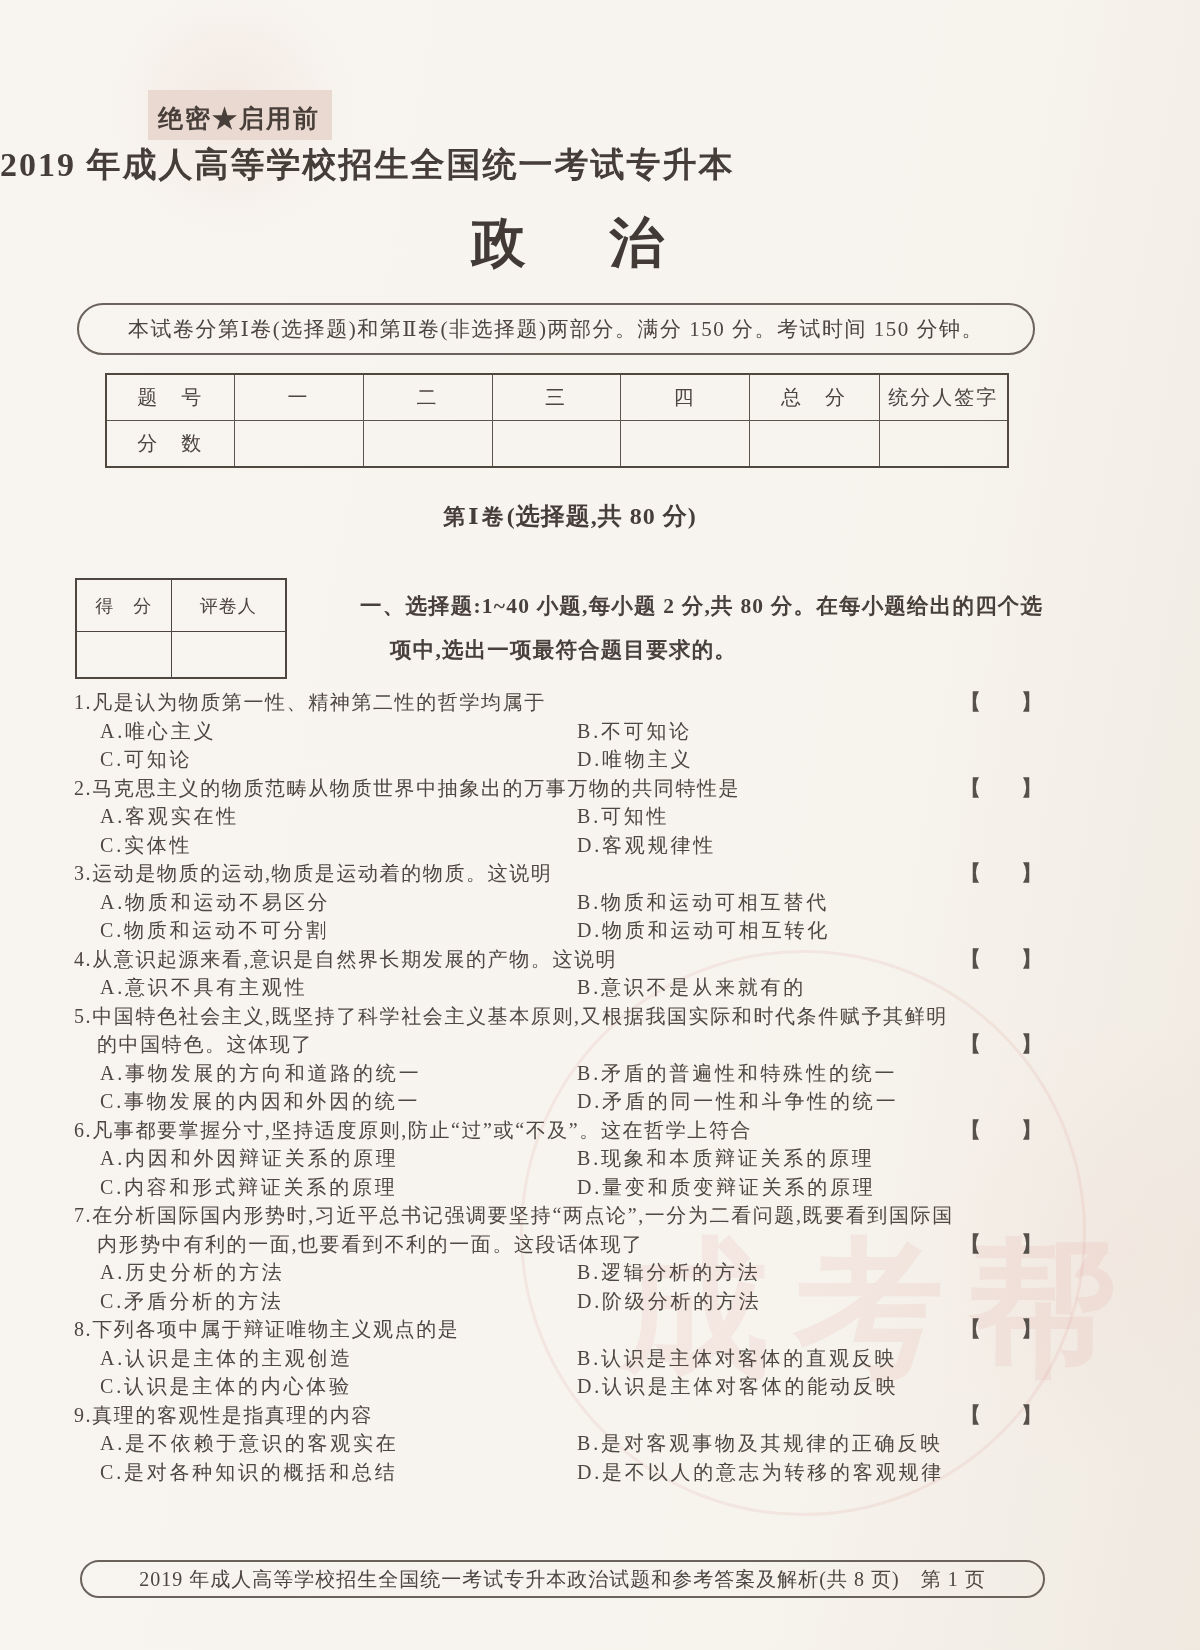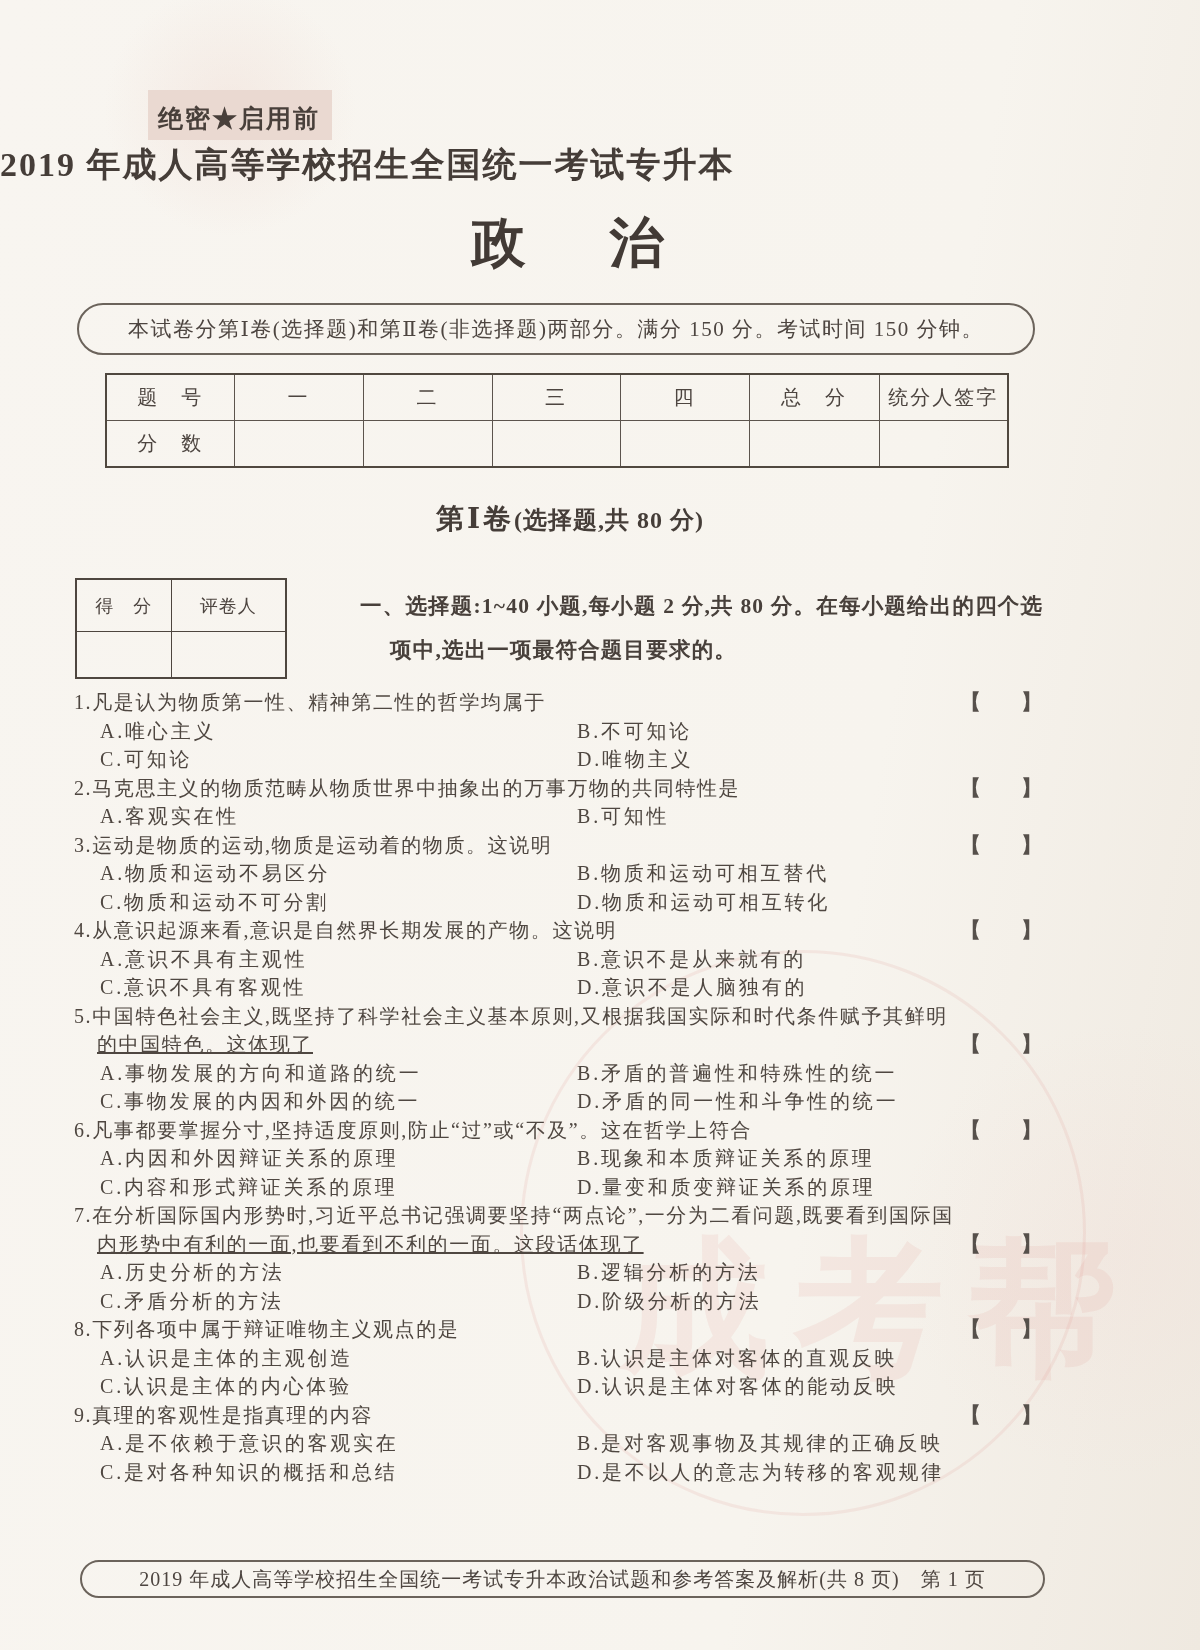--- a/index.html
+++ b/index.html
@@ -44,40 +44,40 @@
     position:absolute;left:105px;top:373px;width:902px;border-collapse:collapse;table-layout:fixed;
   }
   table.score td{
     border:1.5px solid #5c544d;height:43px;text-align:center;vertical-align:middle;
     font-size:20px;letter-spacing:2px;color:#4d4540;
   }
   table.score{border:2.5px solid #50483f;padding-left:16px;}
   .sec-heading{
     position:absolute;left:0;top:500px;width:1140px;text-align:center;color:#453d38;white-space:nowrap;
   }
-  .sec-heading .main{font-size:28px;font-weight:bold;letter-spacing:3px;}
+  .sec-heading .main{font-size:22px;font-weight:bold;letter-spacing:3px;}
   .sec-heading .sub{font-size:24px;font-weight:bold;letter-spacing:1px;}
   table.grader{
     position:absolute;left:75px;top:578px;width:210px;border-collapse:collapse;table-layout:fixed;
     border:2px solid #4e463f;
   }
   table.grader td{border:1.5px solid #4e463f;text-align:center;vertical-align:middle;font-size:18px;color:#4d4540;letter-spacing:1px;}
   table.grader tr:first-child td{height:49px;}
   table.grader tr:last-child td{height:43px;}
   .instruction{
     position:absolute;left:328px;top:584px;width:720px;
     font-size:21.5px;font-weight:bold;line-height:44px;letter-spacing:1.2px;color:#48403b;margin-left:32px;
   }
   .instruction .line{white-space:nowrap;}
   .instruction .line.indent{padding-left:30px;}
   .questions{
     position:absolute;left:74px;top:688px;width:970px;font-size:20px;color:#4f4741;
   }
   .q-line{position:relative;height:28.5px;line-height:28.5px;white-space:nowrap;letter-spacing:1.6px;}
-  .q-line.cont > span:first-child{padding-left:23px;text-decoration:underline;}
+  .q-line.cont > span:first-child{padding-left:23px;}
   .q-line.opts{padding-left:26px;}
   .opt{display:inline-block;letter-spacing:2.8px;}
   .optA{width:477px;}
   .bracket{
     position:absolute;left:886px;top:0;width:82px;height:28.5px;
     display:flex;justify-content:space-between;align-items:center;
     font-weight:bold;font-size:21px;color:#56504b;letter-spacing:0;
   }
   .bracket i{font-style:normal;}
   .footer{
@@ -169,36 +169,36 @@
           </span></div>
         <div class="q-line opts"><span class="opt optA">A.唯心主义</span><span class="opt optB">B.不可知论</span></div>
         <div class="q-line opts"><span class="opt optA">C.可知论</span><span class="opt optB">D.唯物主义</span></div>
       </div>
       <div class="question">
         <div class="q-line stem"><span>2.马克思主义的物质范畴从物质世界中抽象出的万事万物的共同特性是</span><span class="bracket">
             <i>【</i>
             <i>】</i>
           </span></div>
         <div class="q-line opts"><span class="opt optA">A.客观实在性</span><span class="opt optB">B.可知性</span></div>
+        <div class="q-line opts"><span class="opt optA">C.实体性</span><span class="opt optB">D.客观规律性</span></div>
       </div>
       <div class="question">
         <div class="q-line stem"><span>3.运动是物质的运动,物质是运动着的物质。这说明</span><span class="bracket">
             <i>【</i>
             <i>】</i>
           </span></div>
         <div class="q-line opts"><span class="opt optA">A.物质和运动不易区分</span><span class="opt optB">B.物质和运动可相互替代</span></div>
         <div class="q-line opts"><span class="opt optA">C.物质和运动不可分割</span><span class="opt optB">D.物质和运动可相互转化</span></div>
       </div>
       <div class="question">
         <div class="q-line stem"><span>4.从意识起源来看,意识是自然界长期发展的产物。这说明</span><span class="bracket">
             <i>【</i>
             <i>】</i>
           </span></div>
         <div class="q-line opts"><span class="opt optA">A.意识不具有主观性</span><span class="opt optB">B.意识不是从来就有的</span></div>
-        <div class="q-line opts"><span class="opt optA">C.意识不具有客观性</span><span class="opt optB">D.意识不是人脑独有的</span></div>
       </div>
       <div class="question">
         <div class="q-line stem"><span>5.中国特色社会主义,既坚持了科学社会主义基本原则,又根据我国实际和时代条件赋予其鲜明</span></div>
         <div class="q-line stem cont"><span>的中国特色。这体现了</span><span class="bracket">
             <i>【</i>
             <i>】</i>
           </span></div>
         <div class="q-line opts"><span class="opt optA">A.事物发展的方向和道路的统一</span><span class="opt optB">B.矛盾的普遍性和特殊性的统一</span></div>
         <div class="q-line opts"><span class="opt optA">C.事物发展的内因和外因的统一</span><span class="opt optB">D.矛盾的同一性和斗争性的统一</span></div>
       </div>

